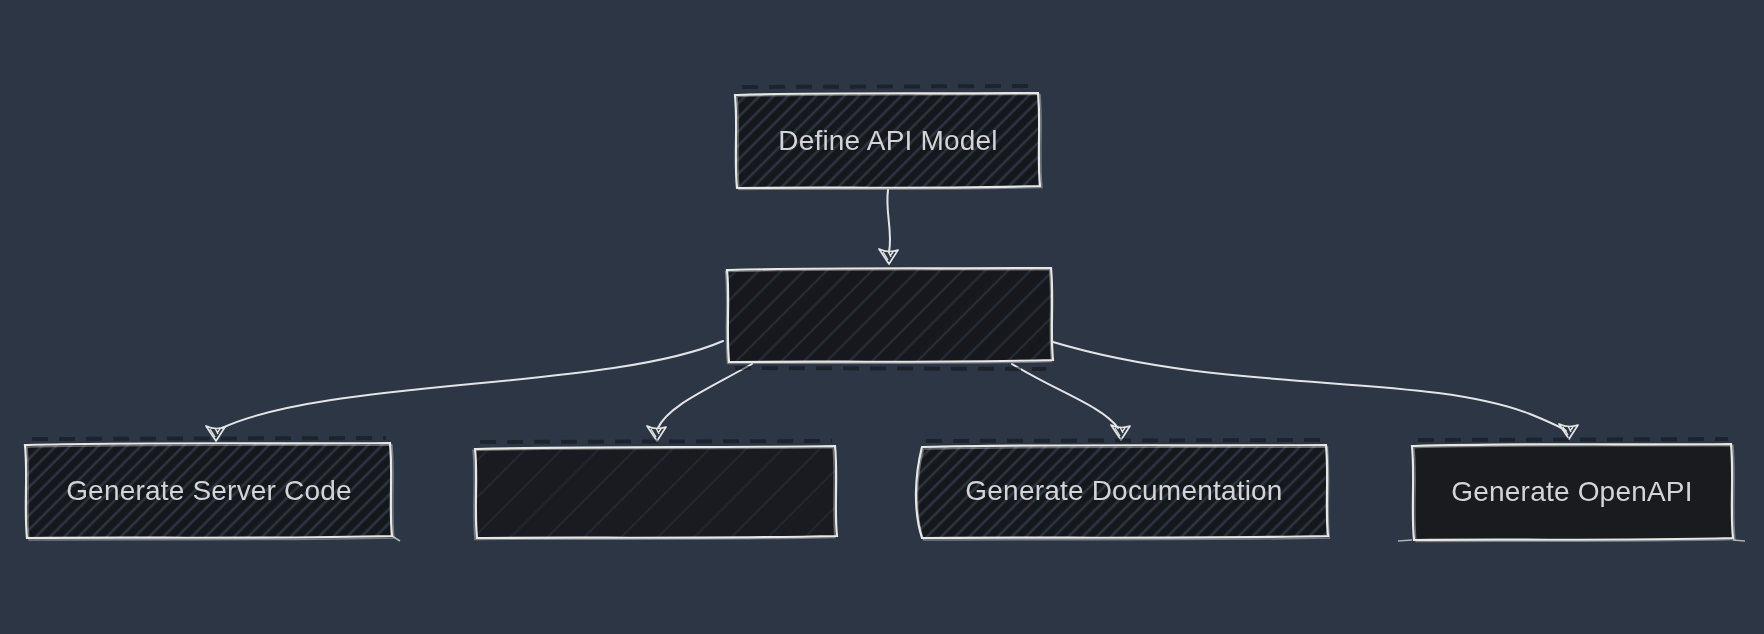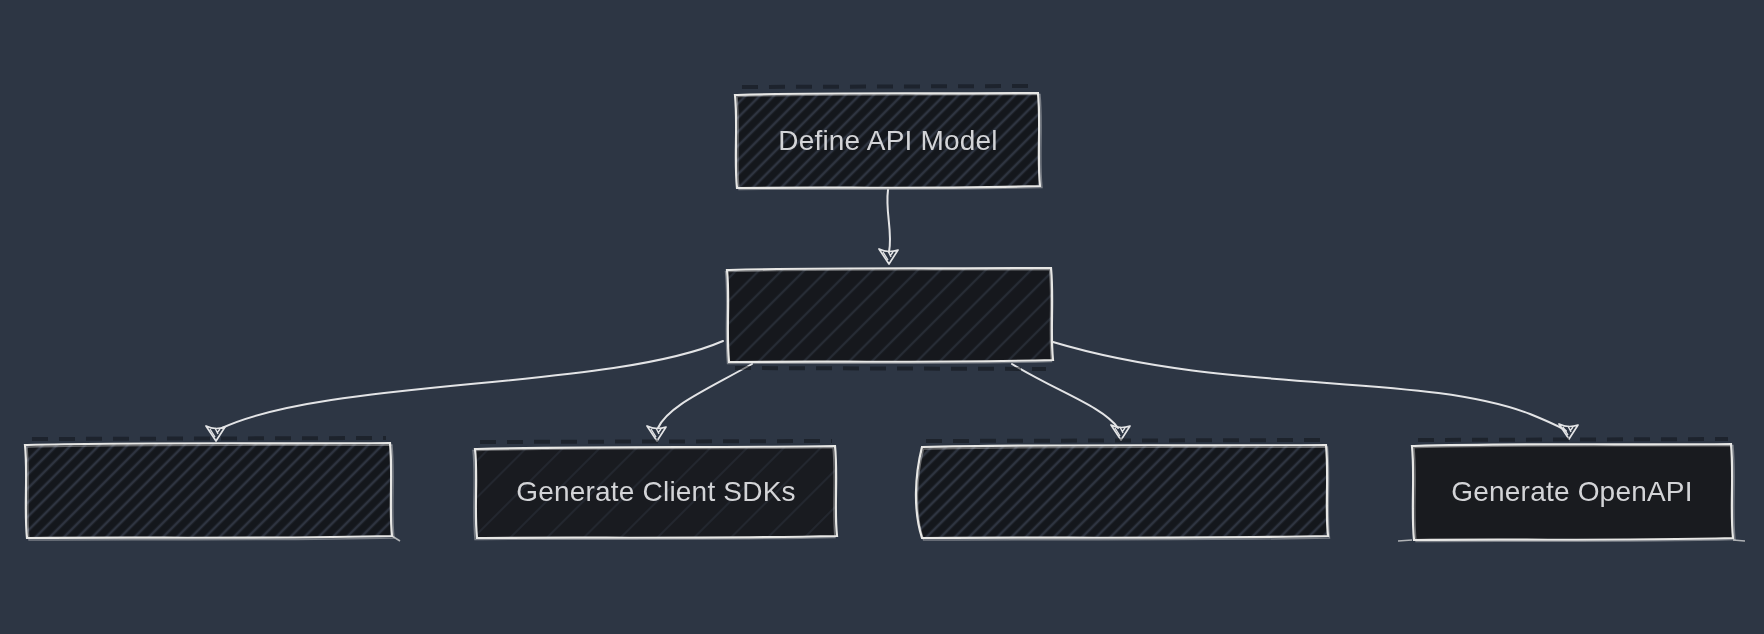--- a/index.html
+++ b/index.html
@@ -110,19 +110,20 @@
     <g>
       <path d="M 1414,446 C 1520,443 1630,445 1731,444 C 1734,476 1730,508 1733,538 C 1620,541 1510,539 1414,540 C 1411,508 1415,477 1412,446 Z" fill="#191b1f" stroke="#e7e7e5" stroke-width="2.2"></path>
       <path d="M 1414,446 C 1520,443 1630,445 1731,444 C 1734,476 1730,508 1733,538 C 1620,541 1510,539 1414,540 C 1411,508 1415,477 1412,446 Z" fill="none" stroke="#e7e7e5" stroke-width="1.4" opacity="0.4" transform="translate(2,1.5)"></path>
       <path d="M 1412,540 L 1398,541 M 1733,540 L 1745,541" stroke="#e7e7e5" stroke-width="1.6" opacity="0.7" fill="none"></path>
     </g>
   </svg>
 
   <div class="node-label" style="left:888px; top:141px;">Define API Model</div>
 
 
+  <div class="node-label" style="left:209px; top:491px;">Generate Server Code</div>
 
-  <div class="node-label" style="left:656px; top:492px;">Generate Client SDKs</div>
 
+  <div class="node-label" style="left:1124px; top:491px;">Generate Documentation</div>
 
   <div class="node-label" style="left:1572px; top:492px;text-align:center;">Generate OpenAPI</div>
 
 </div>
 
 </body></html>

